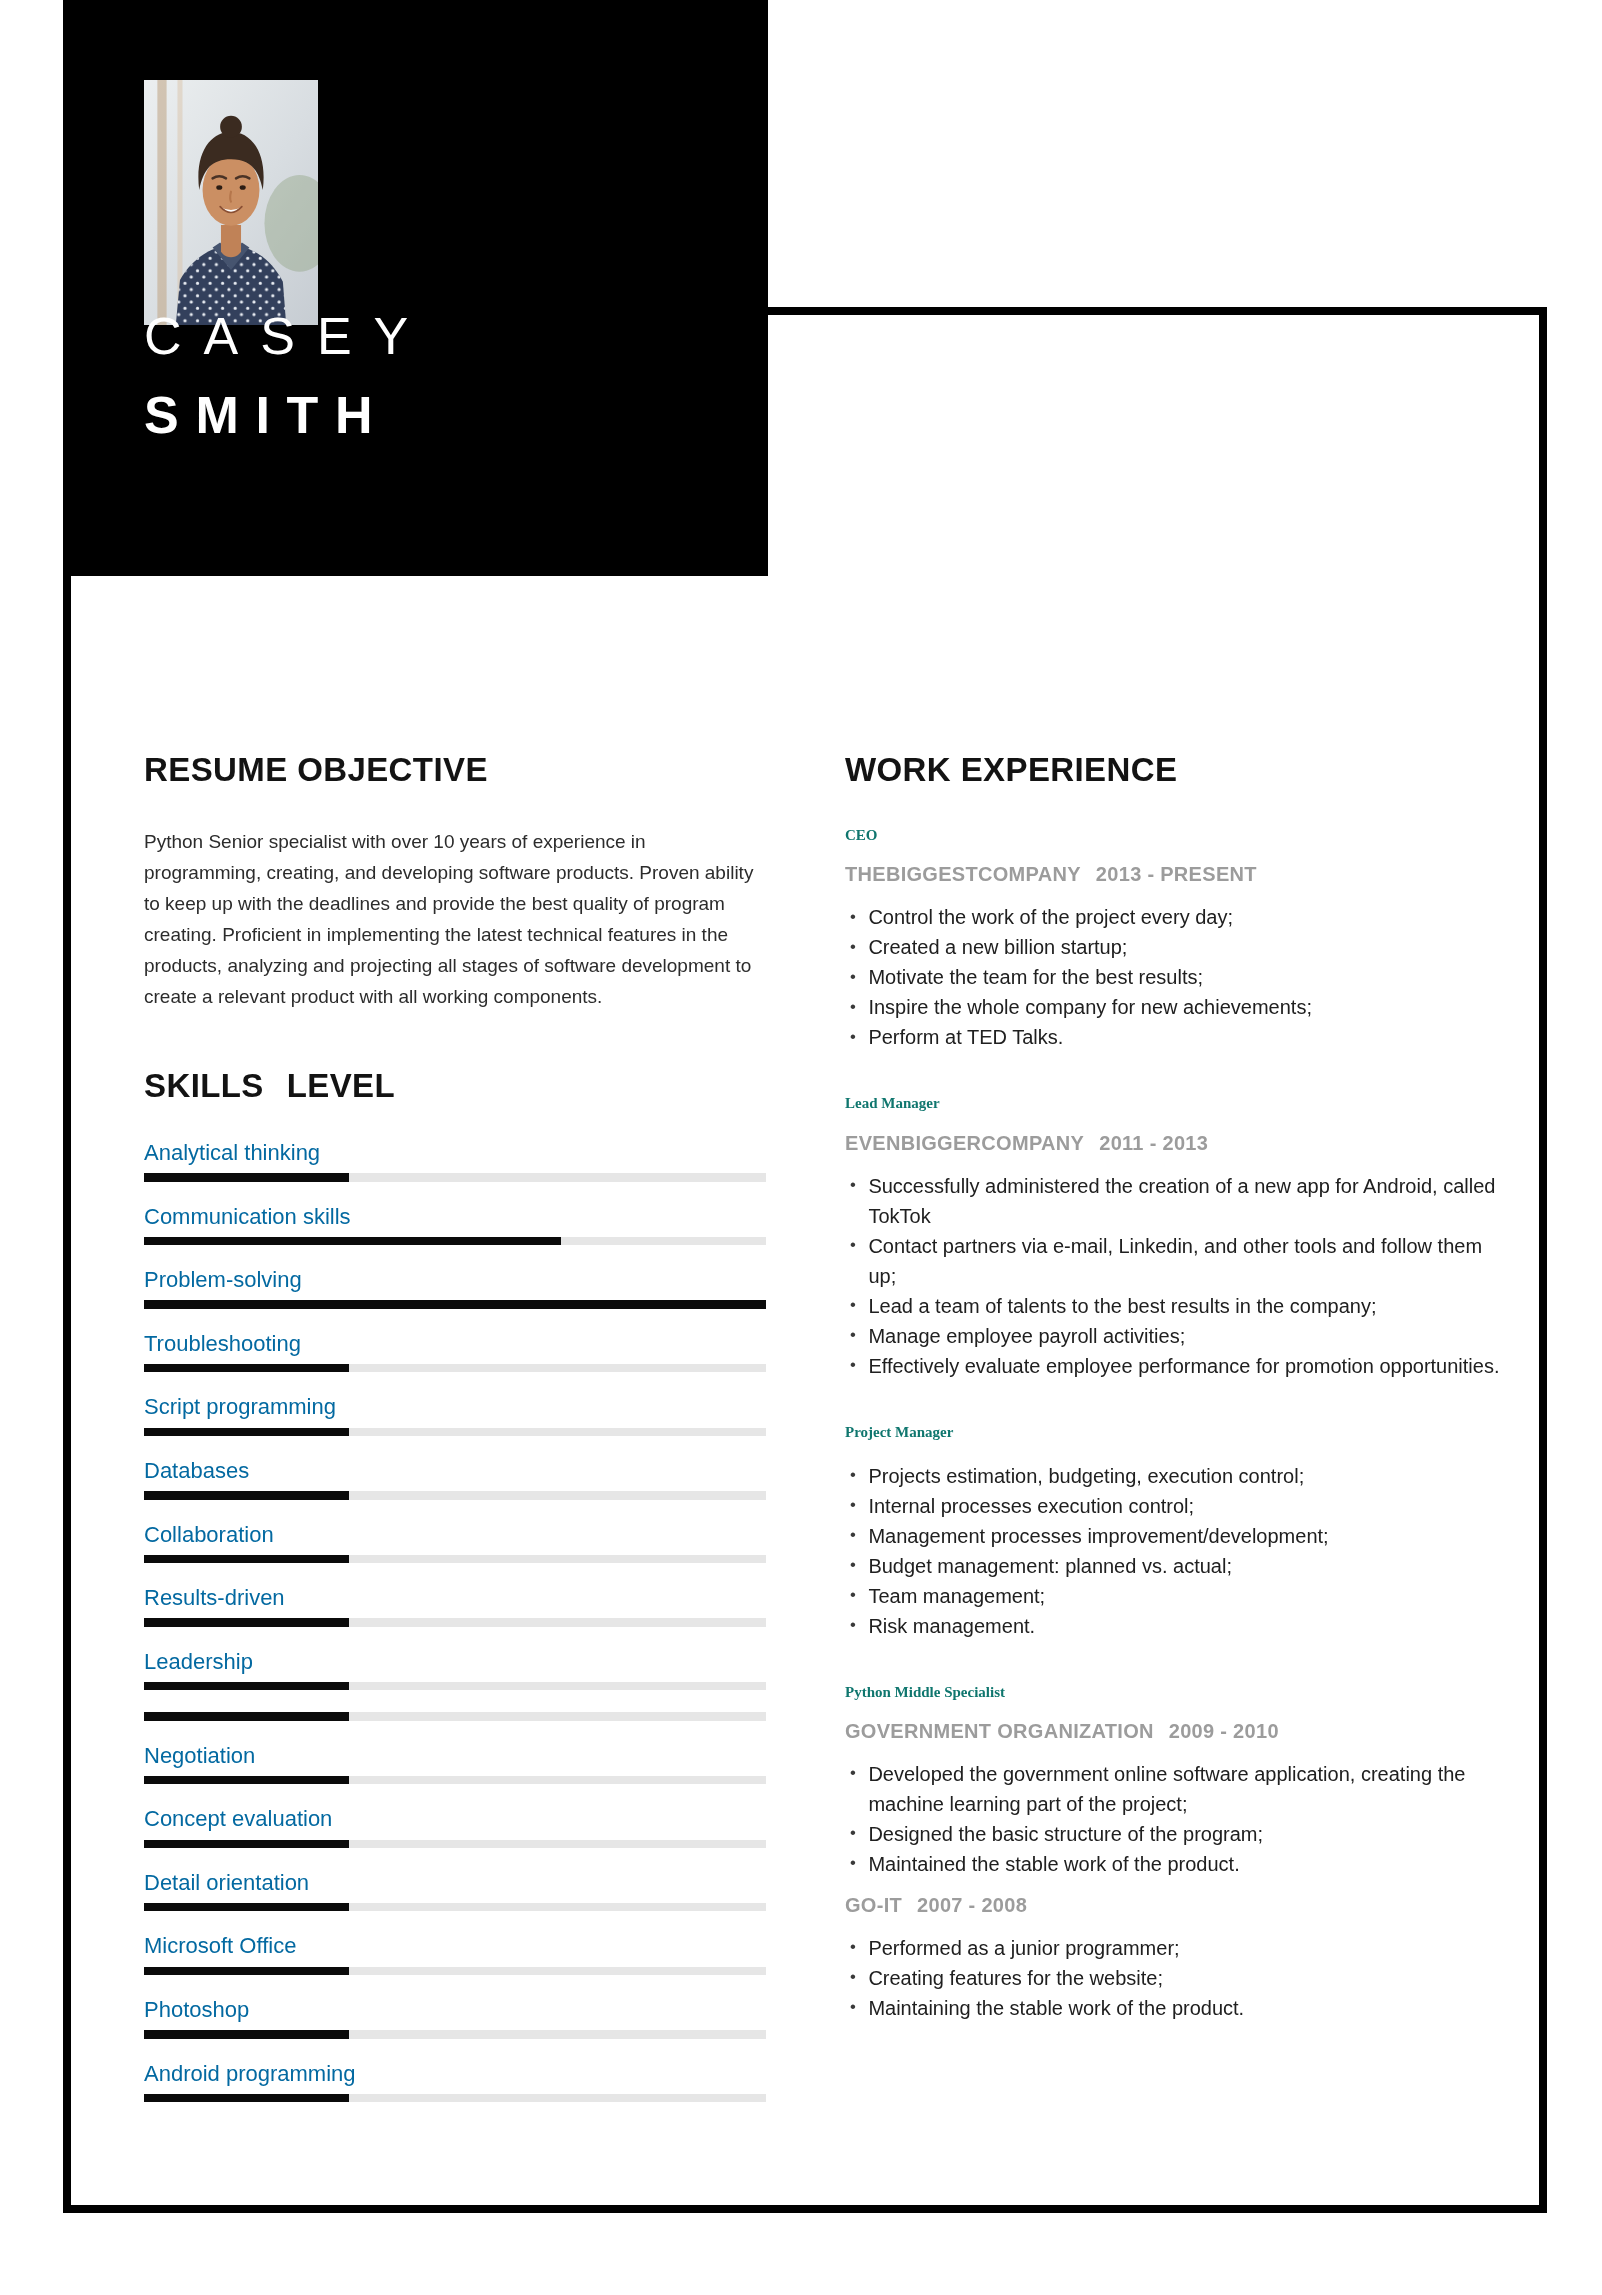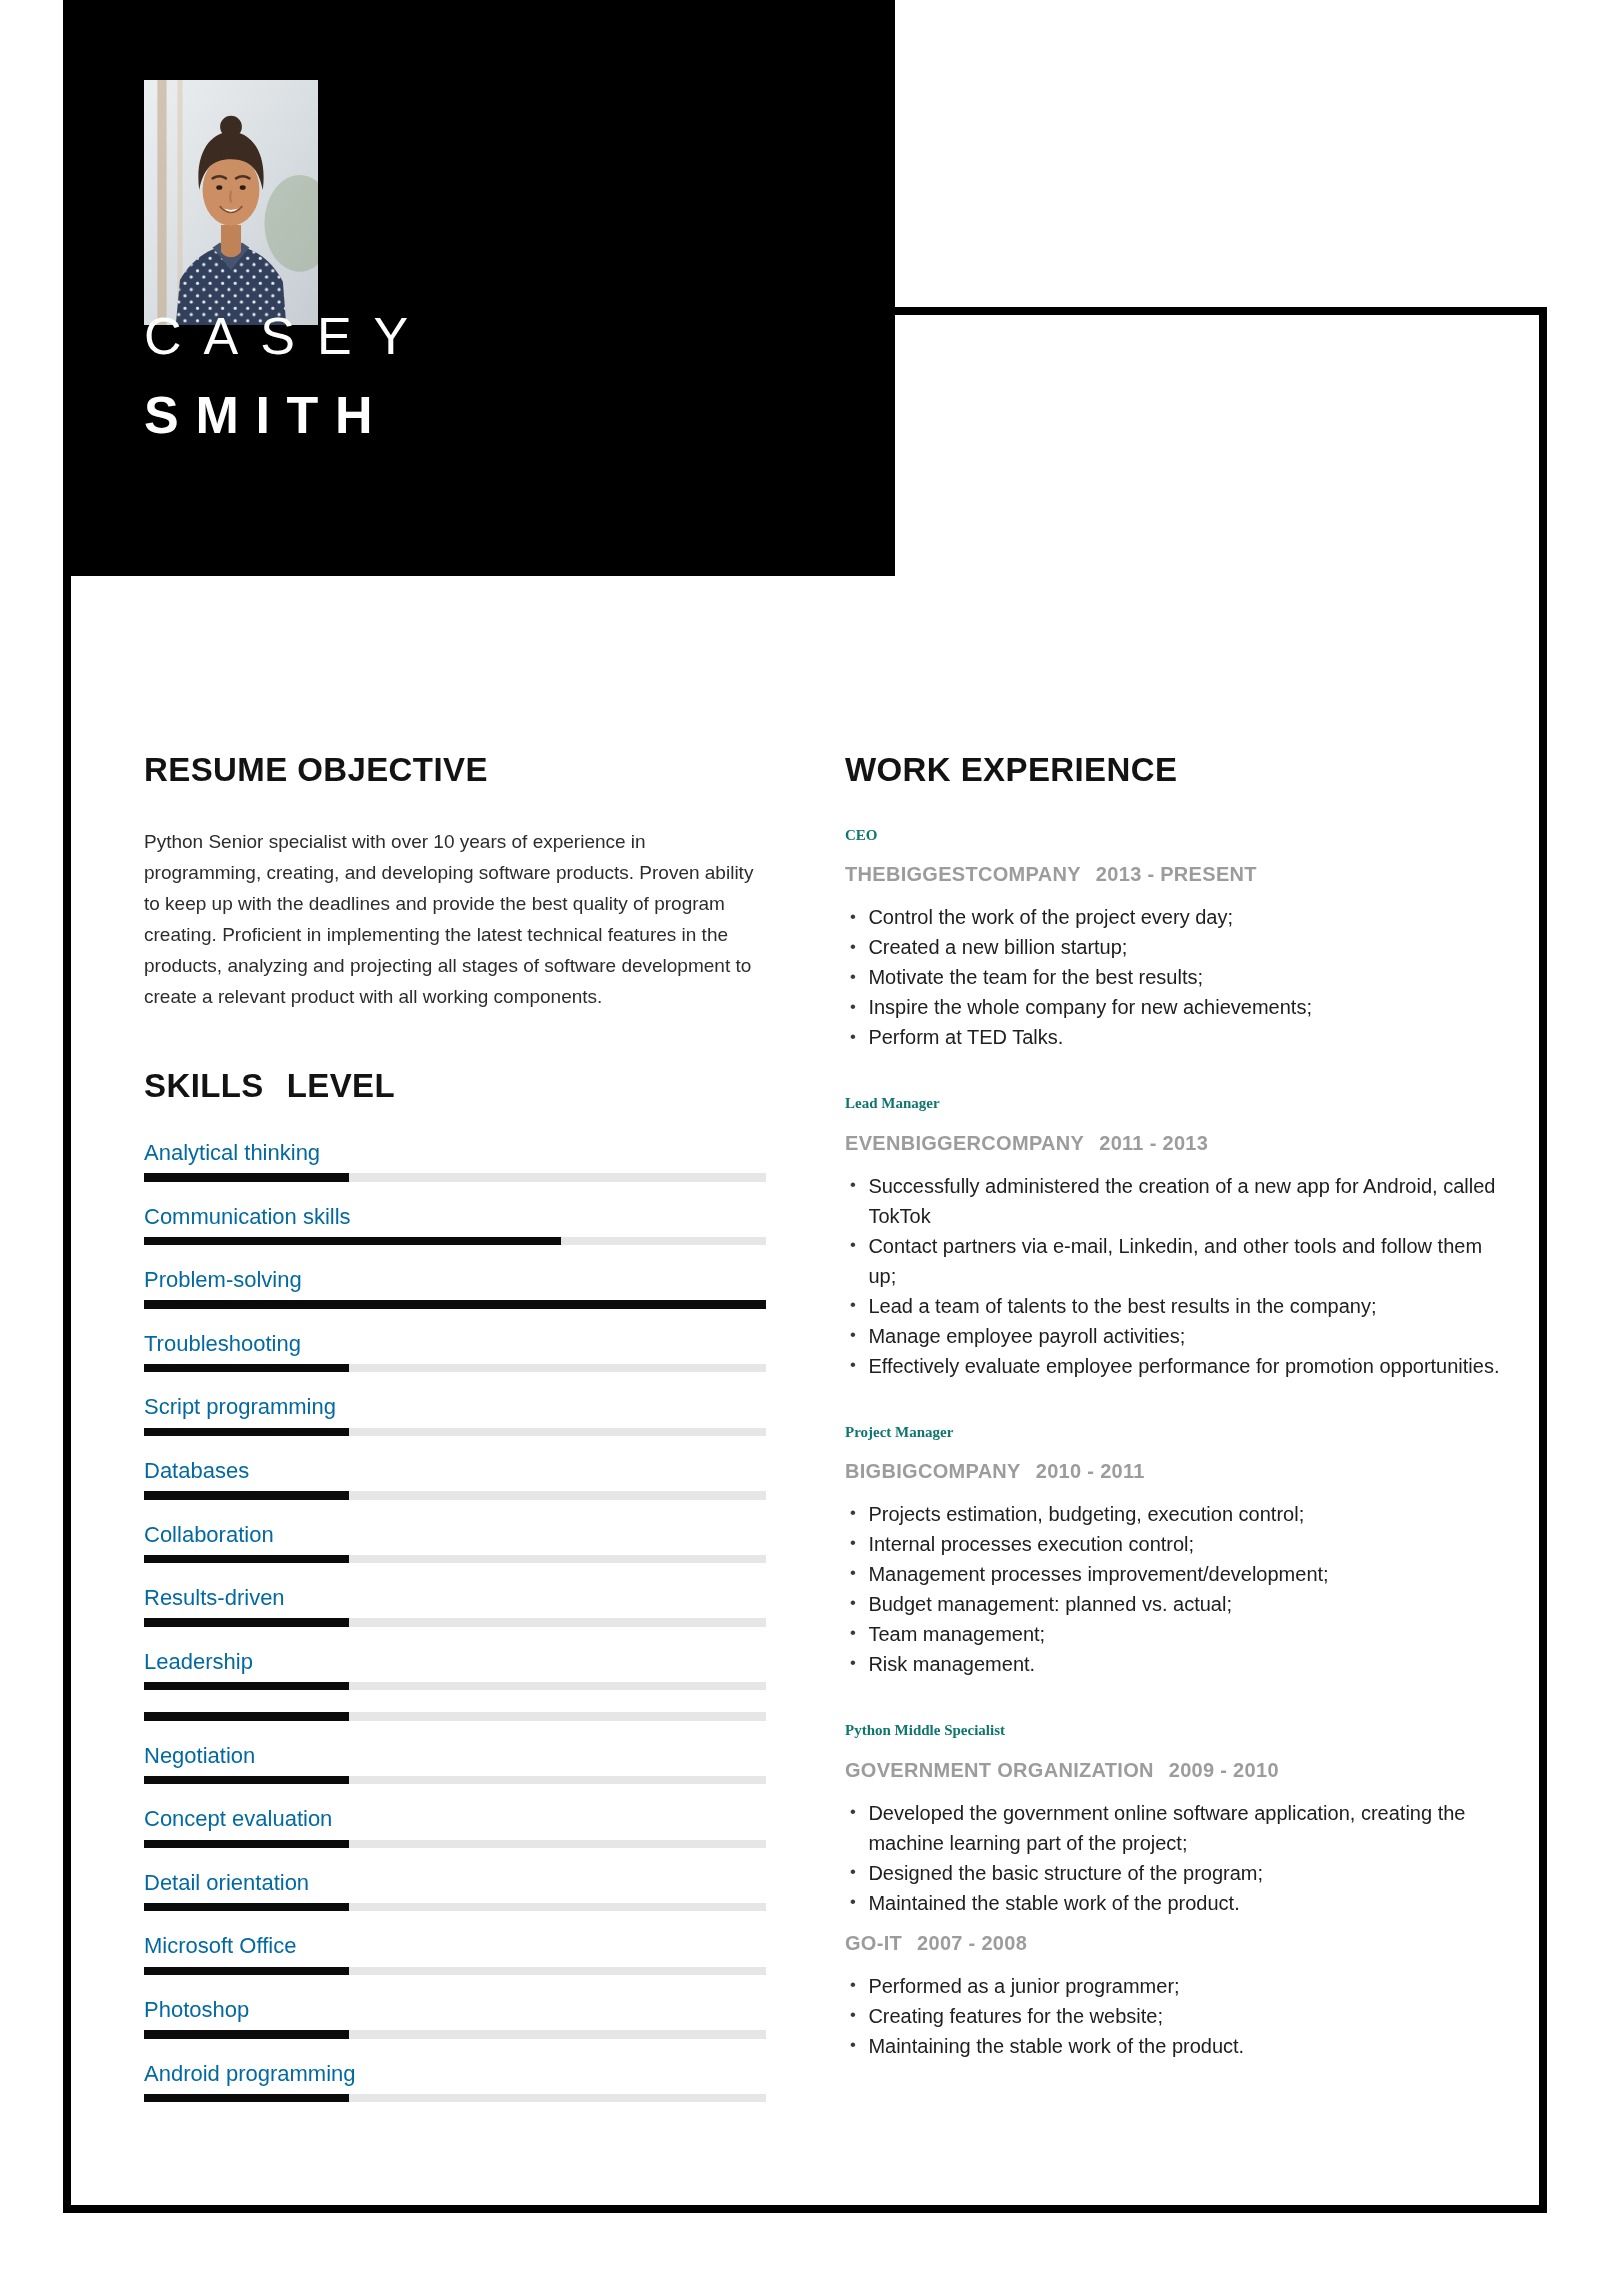--- a/index.html
+++ b/index.html
@@ -10,21 +10,21 @@
     font-family:"Liberation Sans", sans-serif;
     overflow:hidden;
   }
   
   .frame{
     position:absolute;left:63px;top:307px;width:1484px;height:1906px;
     border:8.3px solid var(--frame-color,#000);box-sizing:border-box;
   }
   
   .black-block{
-    position:absolute;left:63px;top:0;width:832px;height:576px;
+    position:absolute;left:63px;top:0;width:705px;height:576px;
     background:var(--block-color,#000);
   }
   .photo{
     position:absolute;left:81px;top:80px;width:174px;height:245px;overflow:hidden;
   }
   .photo svg{display:block;width:100%;height:100%;}
   .name-first{
     position:absolute;left:81px;top:310px;
     color:#fff;font-size:52px;line-height:1;font-weight:300;letter-spacing:22px;white-space:nowrap;
   }
@@ -260,23 +260,20 @@
             <li><span class="dot">•</span><span class="btext">Successfully administered the creation of a new app for Android, called TokTok</span></li>
             <li><span class="dot">•</span><span class="btext">Contact partners via e-mail, Linkedin, and other tools and follow them up;</span></li>
             <li><span class="dot">•</span><span class="btext">Lead a team of talents to the best results in the company;</span></li>
             <li><span class="dot">•</span><span class="btext">Manage employee payroll activities;</span></li>
             <li><span class="dot">•</span><span class="btext">Effectively evaluate employee performance for promotion opportunities.</span></li>
           </ul>
   </section>
 
   <section class="job">
     <h3>Project Manager</h3>
-    <div class="company">
-      <span class="cname">BIGBIGCOMPANY</span><span class="period">2010 - 2011</span>
-    </div>
     <ul>
             <li><span class="dot">•</span><span class="btext">Projects estimation, budgeting, execution control;</span></li>
             <li><span class="dot">•</span><span class="btext">Internal processes execution control;</span></li>
             <li><span class="dot">•</span><span class="btext">Management processes improvement/development;</span></li>
             <li><span class="dot">•</span><span class="btext">Budget management: planned vs. actual;</span></li>
             <li><span class="dot">•</span><span class="btext">Team management;</span></li>
             <li><span class="dot">•</span><span class="btext">Risk management.</span></li>
           </ul>
   </section>
 

